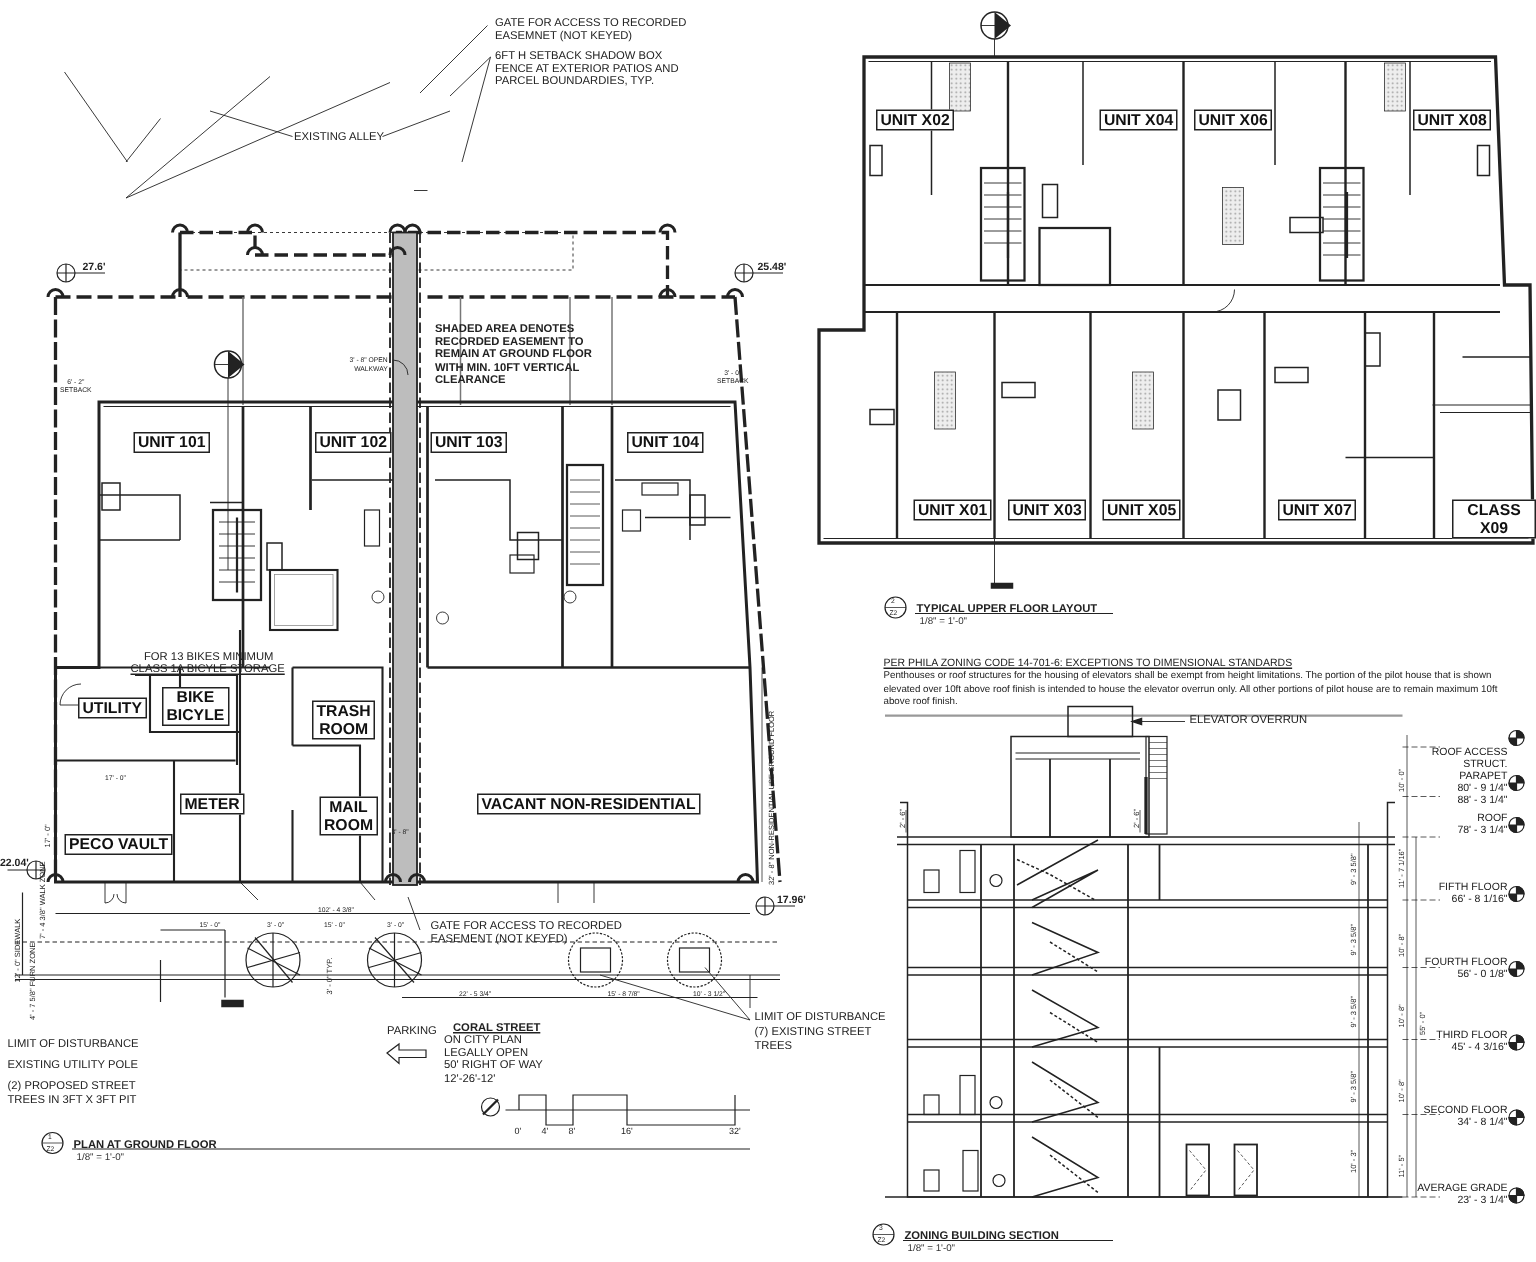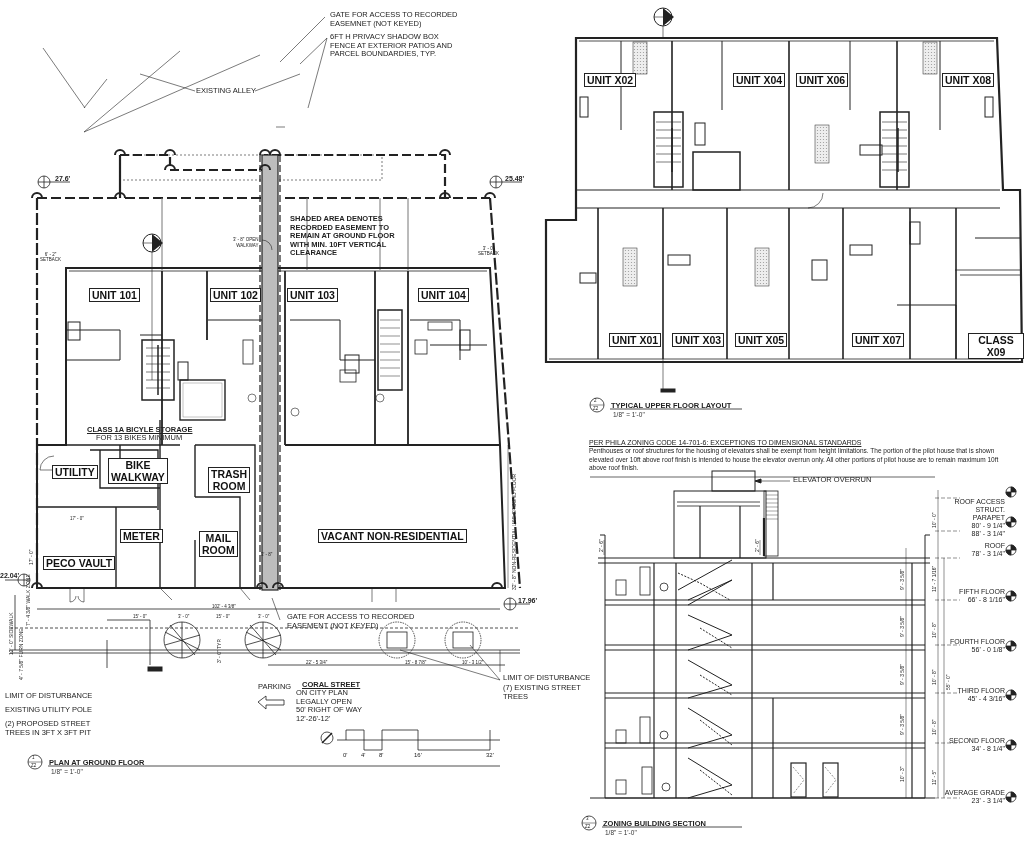--- a/index.html
+++ b/index.html
@@ -403,21 +403,21 @@
   <text x="936" y="785" transform="rotate(-90 936 785)" class="t tiny">11' - 5"</text>
   <text x="950" y="690" transform="rotate(-90 950 690)" class="t tiny">55' - 0"</text>
   <text x="603" y="552" transform="rotate(-90 603 552)" class="t tiny">2' - 6"</text>
   <text x="759" y="552" transform="rotate(-90 759 552)" class="t tiny">2' - 6"</text>
   <text x="33" y="565" transform="rotate(-90 33 565)" class="t tiny">17' - 0"</text>
   <text x="221" y="663" class="t tiny" transform="rotate(-90 221 663)">3' - 0" TYP.</text>
 </svg>
 
 <div class="abs note" style="left:330px;top:11px;">GATE FOR ACCESS TO RECORDED
 EASEMNET (NOT KEYED)</div>
-<div class="abs note" style="left:330px;top:33px;">6FT H PRIVACY SHADOW BOX
+<div class="abs note" style="left:330px;top:33px;">6FT H SETBACK SHADOW BOX
 FENCE AT EXTERIOR PATIOS AND
 PARCEL BOUNDARDIES, TYP.</div>
 <div class="abs note" style="left:196px;top:87px;">EXISTING ALLEY</div>
 <div class="abs note" style="left:290px;top:215px;font-weight:bold;">SHADED AREA DENOTES
 RECORDED EASEMENT TO
 REMAIN AT GROUND FLOOR
 WITH MIN. 10FT VERTICAL
 CLEARANCE</div>
 <div class="abs note" style="left:233px;top:237px;font-size:4.5px;line-height:5.5px;text-align:right;">3' - 8" OPEN
 WALKWAY</div>
@@ -434,31 +434,31 @@
 <div class="abs" style="left:478px;top:246px;font-size:4.5px;line-height:5px;text-align:center;">
   <div>3' - 0"</div>
   <div>SETBACK</div>
 </div>
 
 <div class="roomtag" style="left:89px;top:288px;">UNIT 101</div>
 <div class="roomtag" style="left:210px;top:288px;">UNIT 102</div>
 <div class="roomtag" style="left:287px;top:288px;">UNIT 103</div>
 <div class="roomtag" style="left:418px;top:288px;">UNIT 104</div>
 
-<div class="abs" style="left:87px;top:425px;font-size:7.5px;font-weight:bold;text-decoration:underline;">CLASS 1A BICYLE STORAGE</div>
+<div class="abs" style="left:87px;top:441px;font-size:7.5px;font-weight:normal;text-decoration:underline;">CLASS 1A BICYLE STORAGE</div>
 <div class="abs" style="left:96px;top:433px;font-size:7.5px;">FOR 13 BIKES MINIMUM</div>
 
 <div class="roomtag" style="left:52px;top:465px;">UTILITY</div>
 <div class="roomtag" style="left:108px;top:458px;white-space:pre;">BIKE
-WALKWAY</div>
+BICYLE</div>
 <div class="roomtag" style="left:208px;top:467px;white-space:pre;">TRASH
 ROOM</div>
 <div class="roomtag" style="left:43px;top:556px;">PECO VAULT</div>
 <div class="roomtag" style="left:120px;top:529px;">METER</div>
-<div class="roomtag" style="left:199px;top:531px;white-space:pre;">MAIL
+<div class="roomtag" style="left:213px;top:531px;white-space:pre;">MAIL
 ROOM</div>
 <div class="roomtag" style="left:318px;top:529px;">VACANT NON-RESIDENTIAL</div>
 
 <div class="abs" style="left:70px;top:516px;font-size:4.5px;">17' - 0"</div>
 <div class="abs" style="left:261px;top:552px;font-size:4.5px;">3' - 8"</div>
 <div class="abs" style="left:212px;top:604px;font-size:4.5px;">102' - 4 3/8"</div>
 <div class="abs" style="left:133px;top:614px;font-size:4.5px;">15' - 0"</div>
 <div class="abs" style="left:178px;top:614px;font-size:4.5px;">3' - 0"</div>
 <div class="abs" style="left:216px;top:614px;font-size:4.5px;">15' - 0"</div>
 <div class="abs" style="left:258px;top:614px;font-size:4.5px;">3' - 0"</div>

